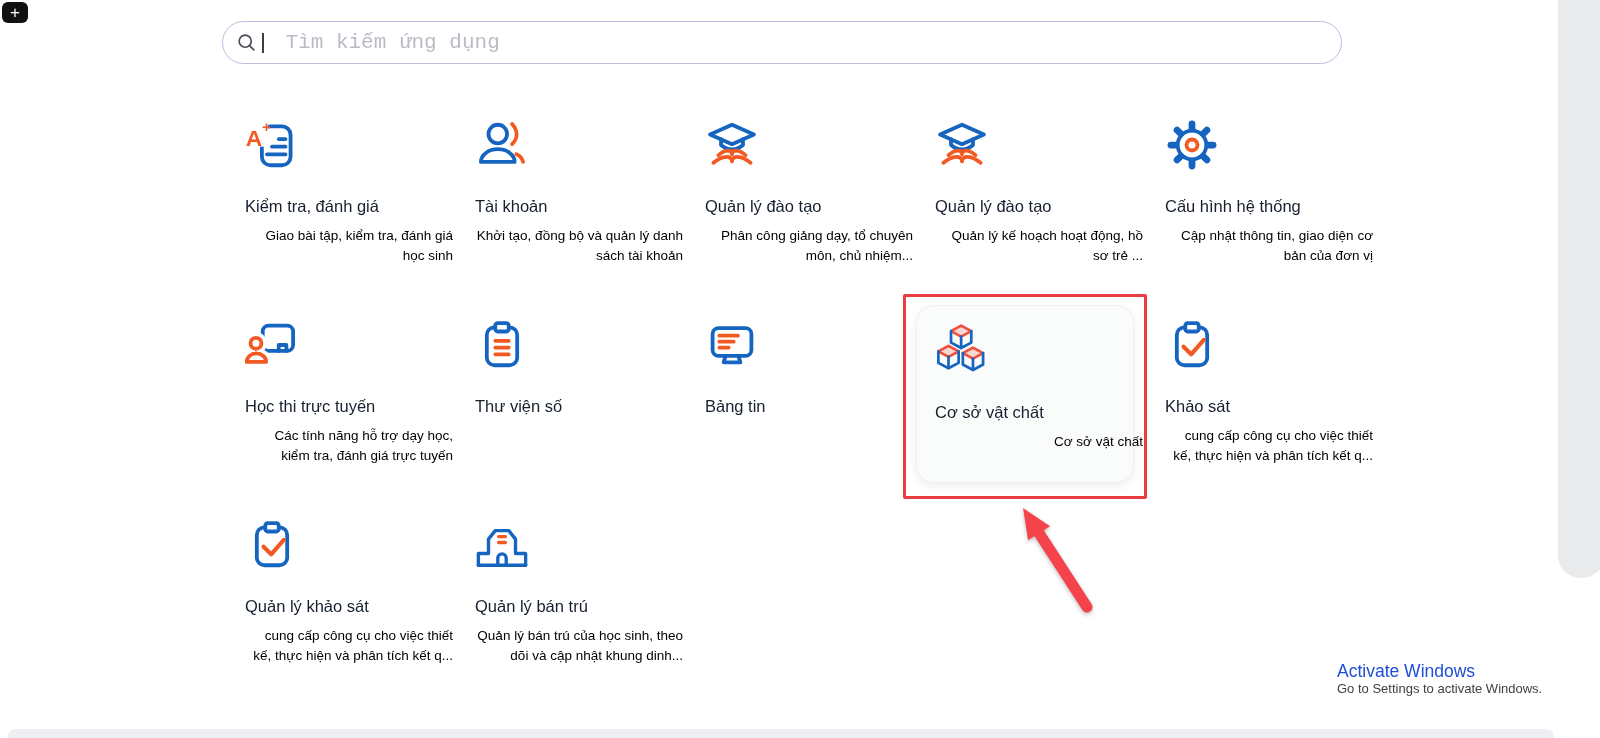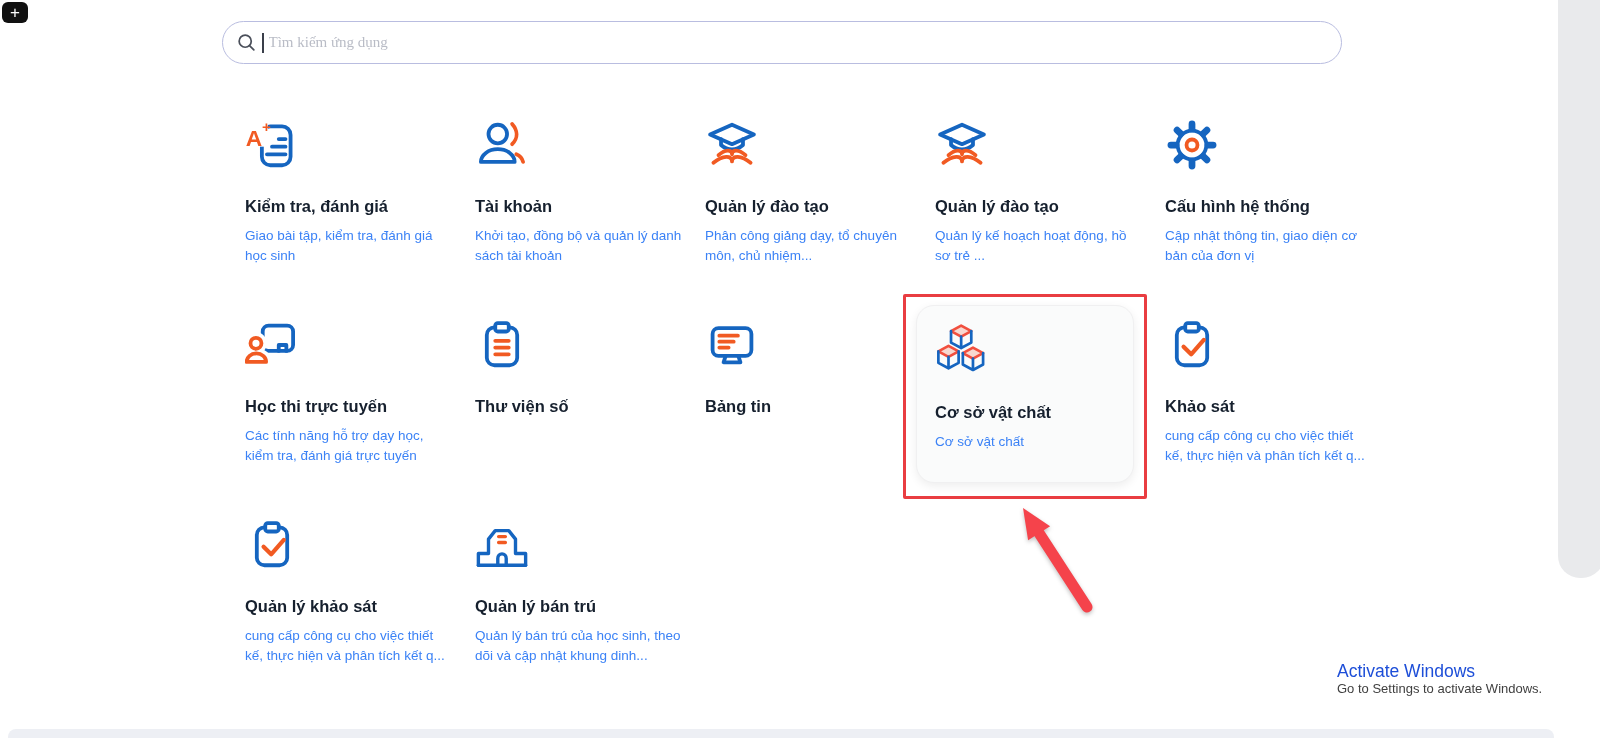--- a/index.html
+++ b/index.html
@@ -15,29 +15,30 @@
   }
   
   .searchbar{
     position:absolute;left:222px;top:21px;width:1120px;height:43px;
     border:1.5px solid #b9bde0;border-radius:22px;background:#fff;
     display:flex;align-items:center;box-sizing:border-box;padding:0 14px;
   }
   .search-icon{display:flex;align-items:center;margin-right:6px;}
   .caret{width:1.5px;height:20px;background:#3a3f4a;margin-right:3px;}
   .search-input{
-    flex:1;border:none;outline:none;font-size:15px;color:#333;background:transparent;
-    font-family:Liberation Serif, serif;
+    flex:1;border:none;outline:none;font-size:21px;color:#333;background:transparent;
+    font-family:Liberation Mono, monospace;
+    margin-left:17px;
   }
   .search-input::placeholder{color:#b9bcc6;}
   
   .tile{position:absolute;width:212px;z-index:3;cursor:pointer;}
   .ticon{width:54px;height:54px;margin-bottom:25px;}
-  .ttitle{font-size:16.5px;font-weight:bold;color:#16202e;margin-bottom:10px;white-space:nowrap;}
-  .tdesc{font-size:13.5px;line-height:20px;color:#3b82f6;width:208px;}
+  .ttitle{font-size:16.5px;font-weight:normal;color:#16202e;margin-bottom:10px;white-space:nowrap;}
+  .tdesc{font-size:13.5px;line-height:20px;color:#000000;width:208px;text-align:right;}
   svg.ic{fill:none;stroke-linecap:round;stroke-linejoin:round;}
   .sb{stroke:#1565c0;} .so{stroke:#f15a22;} .sr{stroke:#f14f3e;}
   
   .hl-card{
     position:absolute;left:916px;top:305px;width:218px;height:178px;z-index:1;
     background:#fafbfb;border:1px solid #f0f0f1;border-radius:18px;box-sizing:border-box;
     box-shadow:0 3px 10px rgba(0,0,0,0.07);
   }
   .hl-frame{
     position:absolute;left:903px;top:294px;width:244px;height:205px;z-index:2;

